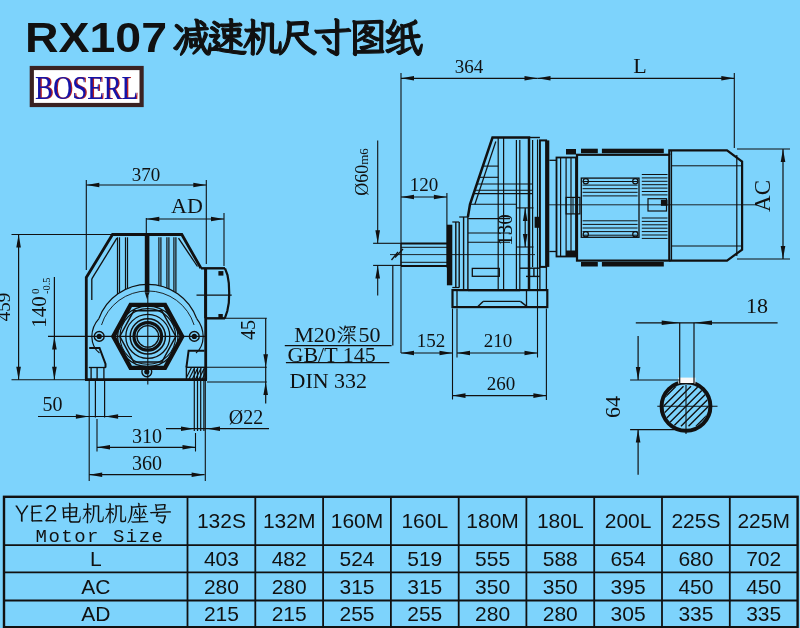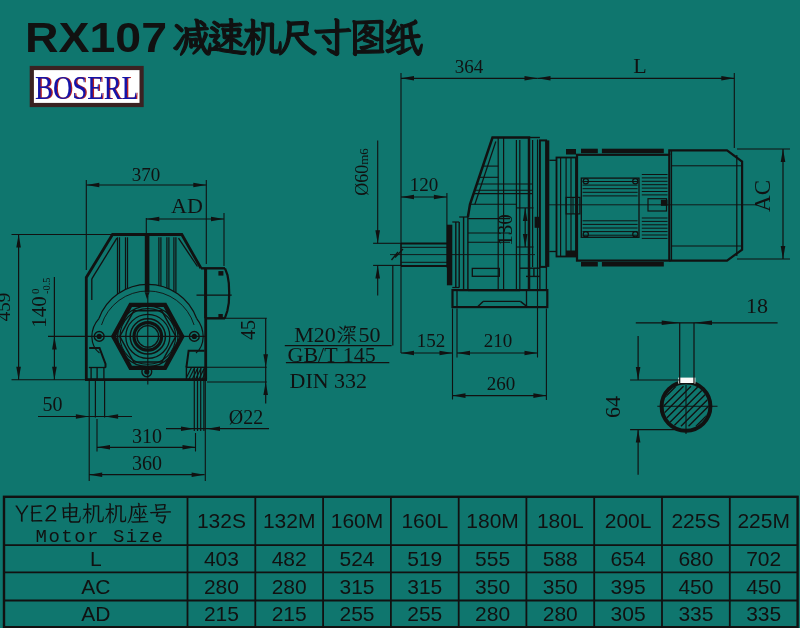--- a/index.html
+++ b/index.html
@@ -1,14 +1,14 @@
 <!DOCTYPE html>
 <html><head><meta charset="utf-8"><style>
 html,body{margin:0;padding:0;background:#f9f9f8;}
-#page{position:relative;width:800px;height:628px;background:#0f766e;overflow:hidden;}
+#page{position:relative;width:800px;height:628px;background:#7dd3fc;overflow:hidden;}
 text{white-space:pre;}
 </style></head><body>
 <div id="page">
 <svg width="800" height="628" viewBox="0 0 800 628" xmlns="http://www.w3.org/2000/svg">
 <text x="25.0" y="52.0" font-size="43" font-family="Liberation Sans, serif" text-anchor="start" fill="#111" font-weight="bold" textLength="142" lengthAdjust="spacingAndGlyphs">RX107</text>
 <g stroke="#111" stroke-width="30">
         <g transform="translate(172.0,51.5) scale(0.04000,-0.04000)">
           <path d="M113 42Q152 42 269 277Q319 379 319 397Q319 420 306 420Q290 420 269 387Q169 227 91 130Q76 111 59.5 103.0Q43 95 43 84Q43 80 57.5 64.0Q72 48 113 42ZM235 488Q244 488 254 496Q280 517 280 536Q280 548 227.5 597.0Q175 646 149.0 663.5Q123 681 115.0 681.0Q107 681 93.0 668.0Q79 655 79.0 645.0Q79 635 83.5 629.5Q88 624 122.0 595.0Q156 566 190.0 527.0Q224 488 235 488ZM507 177 503 269 571 274 565 180ZM488 83Q510 83 510 109L509 120Q622 127 633.0 129.5Q644 132 644 146Q644 156 627 180Q638 284 640.5 289.0Q643 294 643 301Q643 310 630.0 321.0Q617 332 603 332L499 325Q457 337 444 337Q425 337 425 326Q425 319 431.0 309.0Q437 299 438 277Q444 166 444 155L441 122Q441 107 458.5 95.0Q476 83 488 83ZM783 637Q800 618 813.0 618.0Q826 618 838.0 635.0Q850 652 850 659Q850 674 789.5 724.0Q729 774 715 774Q699 774 689.5 761.0Q680 748 680 739Q680 728 691 719Q739 684 783 637ZM223 -95Q231 -95 254 -72Q309 -18 354 90Q379 149 394.5 227.5Q410 306 410 518L621 531Q630 476 639 426Q635 435 624 445Q607 460 598 460Q590 460 582.0 456.0Q574 452 466 449L446 448L424 451Q412 451 412 441Q412 436 418 419Q431 387 459 387L614 395Q640 398 641 414Q647 382 653 352Q670 270 701 191Q636 84 537 -23Q520 -41 520 -50Q520 -64 533 -64Q541 -64 572.5 -41.5Q604 -19 648.0 24.0Q692 67 731 120Q762 49 792 5Q856 -89 905 -89Q952 -89 960 -21Q972 72 972 138Q972 210 952 210Q935 210 929 169Q919 84 907.5 40.0Q896 -4 895 -4Q892 -4 856.5 43.0Q821 90 779 190Q809 240 846.5 323.5Q884 407 884 428Q884 451 841 474Q824 482 818 482Q806 482 806 467Q808 461 808 440Q808 431 792.0 379.0Q776 327 748 272Q723 337 699 497L693 534L876 545Q909 547 909 565Q909 582 878 603Q866 612 858 612Q851 612 841.0 608.5Q831 605 823.5 604.5Q816 604 806 603L685 595Q676 655 667 773Q665 796 634.5 804.0Q604 812 589 812Q569 812 569 801Q569 792 578.0 784.0Q587 776 590.0 766.5Q593 757 596.0 731.0Q599 705 603.5 664.5Q608 624 612 591L406 578Q354 604 339 604Q318 604 318 590Q318 584 326 565Q336 539 336 473Q336 357 329 284Q315 122 220 -53Q211 -69 211 -80Q211 -95 223 -95Z" fill="#111"></path>
         </g>
 <g transform="translate(207.2,51.5) scale(0.04000,-0.04000)">

